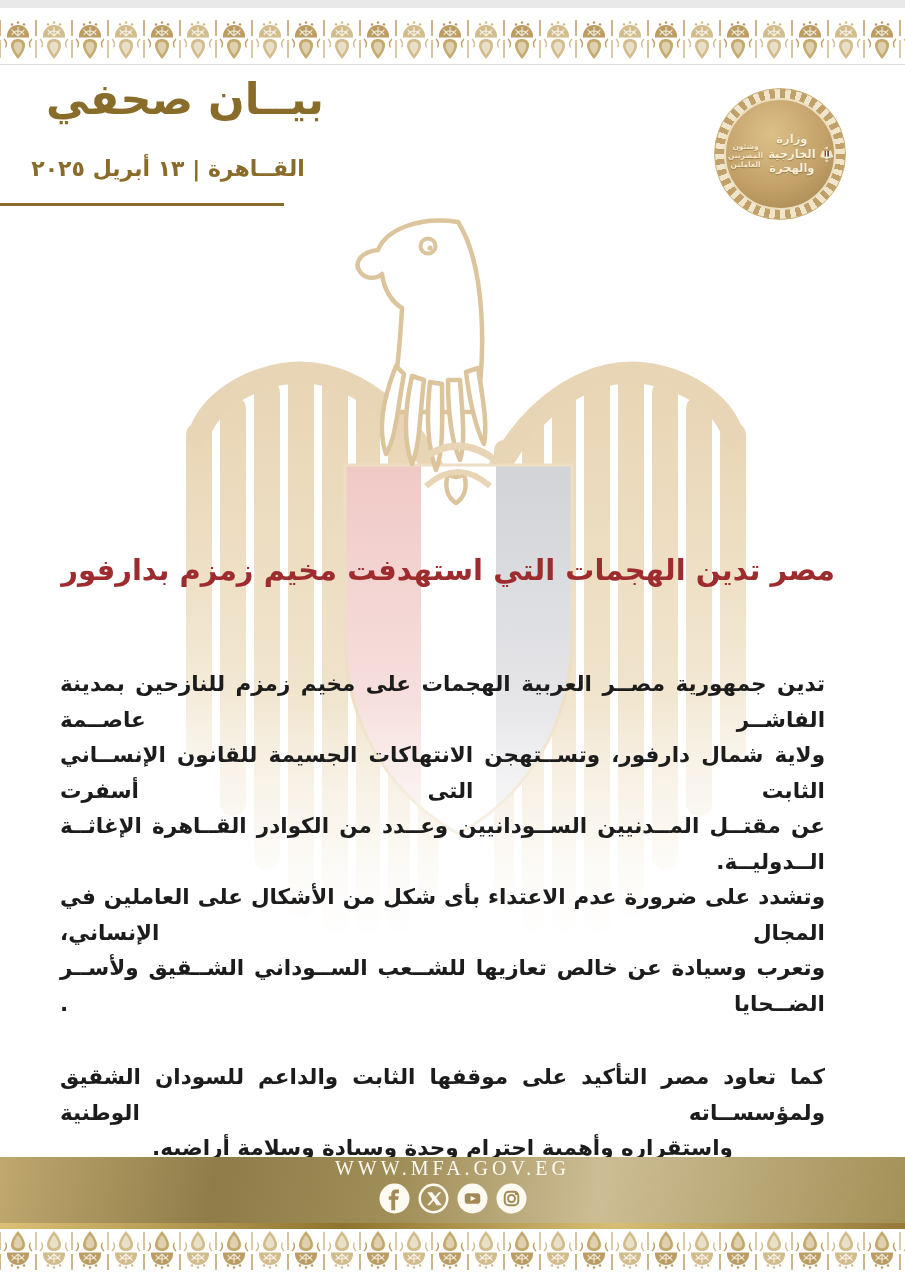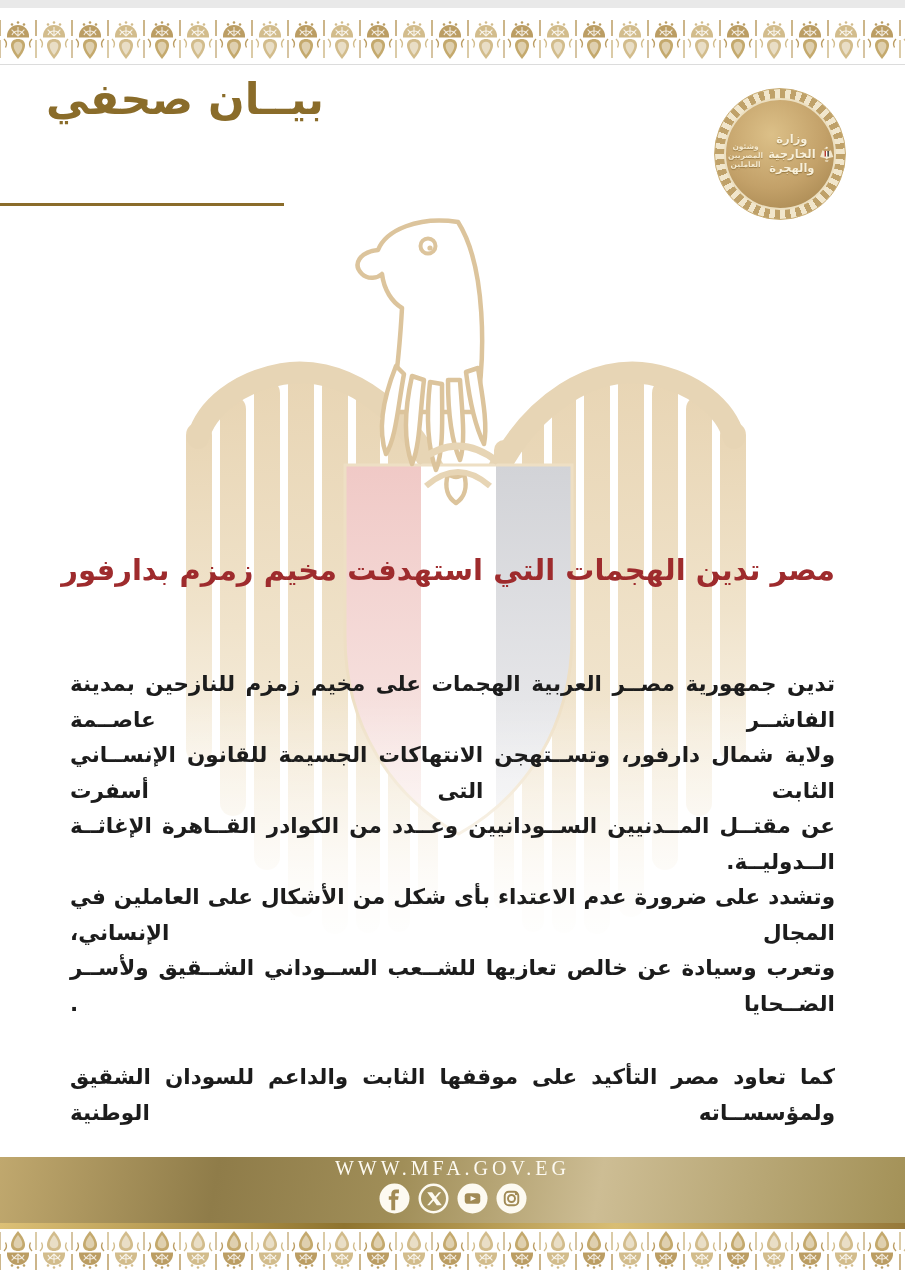--- a/index.html
+++ b/index.html
@@ -46,21 +46,21 @@
   .seal-title    { font-size:11.5px; font-weight:bold; color:#f8f0da; line-height:1.25; text-shadow:0 1px 1px rgba(110,80,25,.55); }
   .seal-subtitle { font-size:7.5px;  font-weight:bold; color:#f3e8cd; margin-top:2px; text-shadow:0 1px 1px rgba(110,80,25,.5); }
   
   .watermark { position:absolute; top:208px; left:186px; width:560px; height:750px; z-index:0; pointer-events:none; }
   
   .headline {
     position:absolute; top:545px; left:70px; width:765px; z-index:2;
     font-size:29px; font-weight:bold; color:#9e2b2d;
     direction:rtl; text-align:center; white-space:nowrap;
   }
-  .body-text { position:absolute; top:658px; left:70px; width:765px; z-index:2; direction:rtl; }
+  .body-text { position:absolute; top:658px; left:60px; width:765px; z-index:2; direction:rtl; }
   .para { display:block; }
   .para + .para { margin-top:38px; }
   .line {
     font-size:21.5px; font-weight:bold; color:#1c1c1c;
     line-height:35.5px; direction:rtl;
     text-align:justify; text-align-last:justify;
   }
   .line.center { text-align:center; text-align-last:center; }
   
   .footer-bar {
@@ -115,20 +115,21 @@
           <rect x="35.4" y="24" width="1.2" height="18" fill="#c4a96d"></rect>
           <rect x="71.4" y="24" width="1.2" height="18" fill="#bb9d63"></rect>
         </pattern>
       </defs>
       <rect x="0" y="0" width="905" height="45" fill="url(#frzT)"></rect>
     </svg>
   </div>
   <div class="hairline"></div>
 
   <div class="hdr-title">بيــان صحفي</div>
+  <div class="hdr-date">القــاهرة | ١٣ أبريل ٢٠٢٥</div>
   <div class="hdr-rule"></div>
 
   <div class="seal">
     <div class="seal-inner">
       <svg width="38" height="42" viewBox="0 0 40 44">
         <path d="M3,30 L9,12 L19,17 L19,34 Z" fill="#f6eed9" opacity=".9"></path>
         <path d="M37,30 L31,12 L21,17 L21,34 Z" fill="#f6eed9" opacity=".9"></path>
         <circle cx="20" cy="6" r="3" fill="#f6eed9"></circle>
         <path d="M17,6 L13.5,8 L17,9 Z" fill="#f6eed9"></path>
         <rect x="14.5" y="14" width="3.7" height="15" fill="#b8382f"></rect>
@@ -222,20 +223,21 @@
   <div class="body-text">
     <div class="para">
       <div class="line">تدين جمهورية مصــر العربية الهجمات على مخيم زمزم للنازحين بمدينة الفاشــر عاصــمة</div>
       <div class="line">ولاية شمال دارفور، وتســتهجن الانتهاكات الجسيمة للقانون الإنســاني الثابت التى أسفرت</div>
       <div class="line">عن مقتــل المــدنيين الســودانيين وعــدد من الكوادر القــاهرة الإغاثــة الــدوليــة.</div>
       <div class="line">وتشدد على ضرورة عدم الاعتداء بأى شكل من الأشكال على العاملين في المجال الإنساني،</div>
       <div class="line">وتعرب وسيادة عن خالص تعازيها للشــعب الســوداني الشــقيق ولأســر الضــحايا .</div>
     </div>
     <div class="para">
       <div class="line">كما تعاود مصر التأكيد على موقفها الثابت والداعم للسودان الشقيق ولمؤسســاته الوطنية</div>
+      <div class="line center">واستقراره وأهمية احترام وحدة وسيادة وسلامة أراضيه.</div>
     </div>
   </div>
 
   <div class="footer-bar">
     <div class="footer-url">WWW.MFA.GOV.EG</div>
     <div class="socials">
       <span class="social">
         <svg viewBox="0 0 32 32" width="31" height="31">
           <circle cx="16" cy="16" r="15.5" fill="#fdfaf1"></circle>
           <path d="M18,10.6 h2.6 V6.8 h-3.1 c-3.2,0 -4.8,1.9 -4.8,4.6 v2.3 h-2.6 v3.7 h2.6 V28 h4 V17.4 h3 l0.6,-3.7 h-3.6 v-1.9 c0,-0.8 0.4,-1.2 1.3,-1.2 Z" fill="#a18a55"></path>

